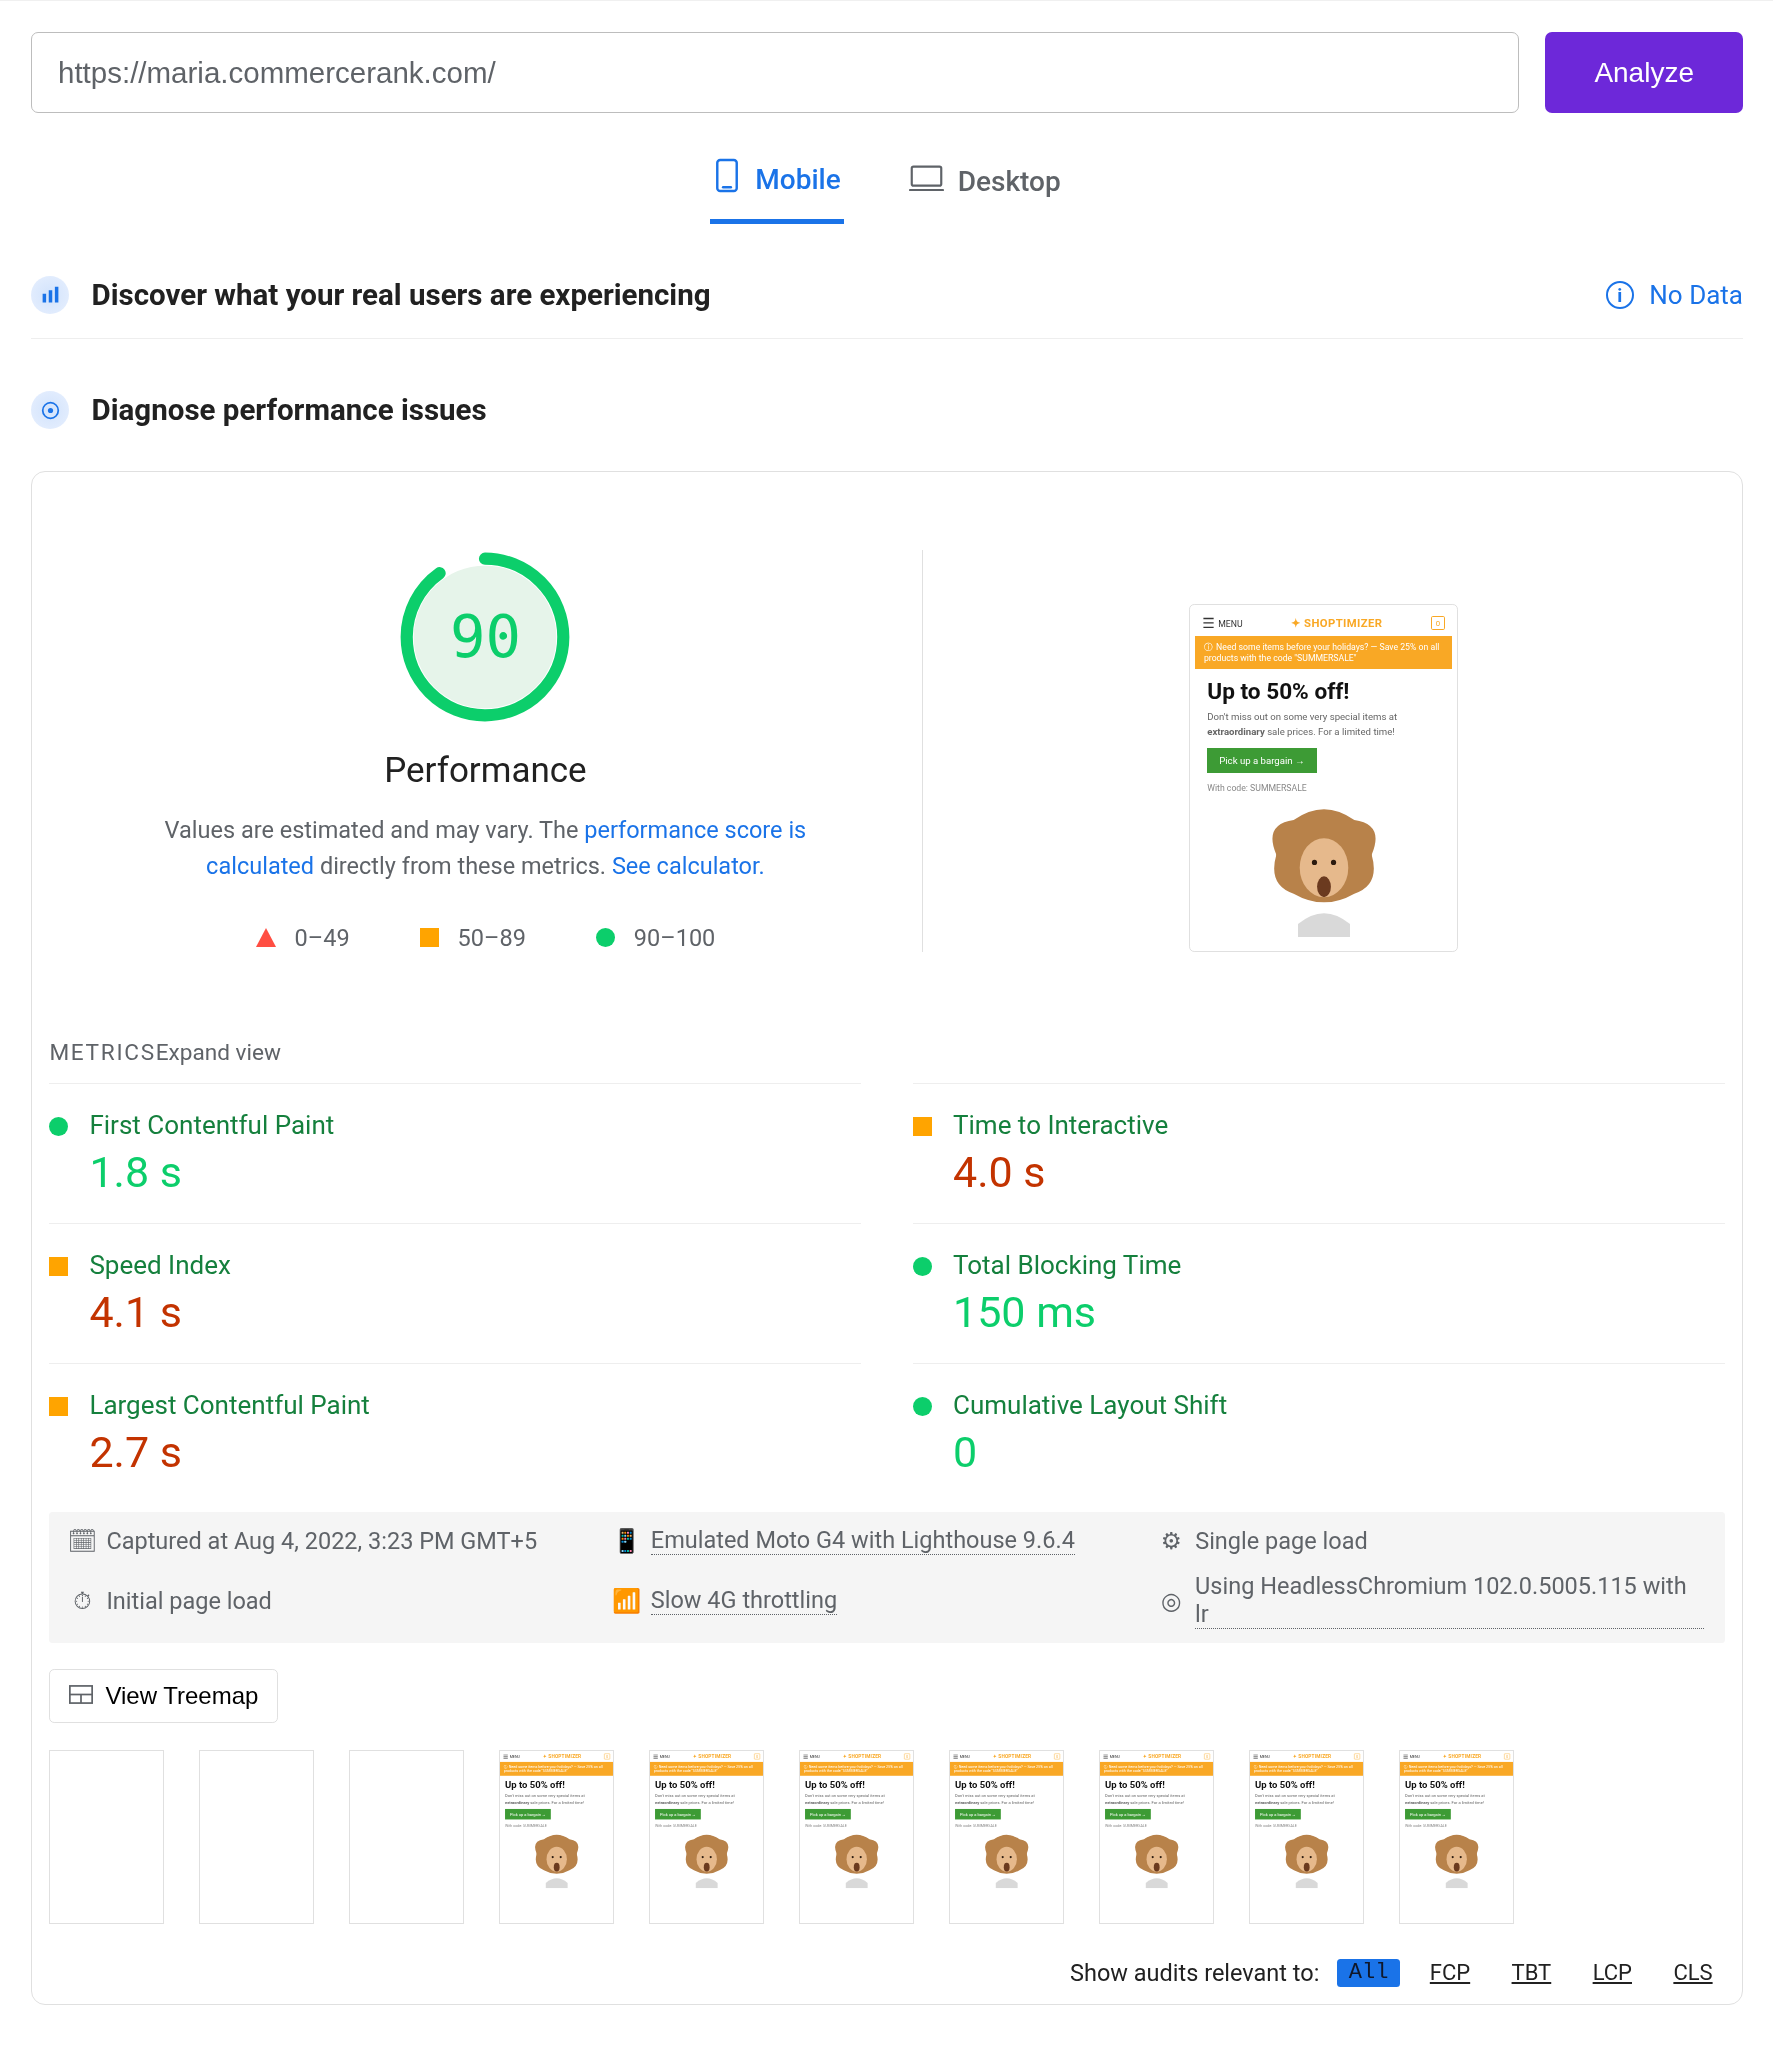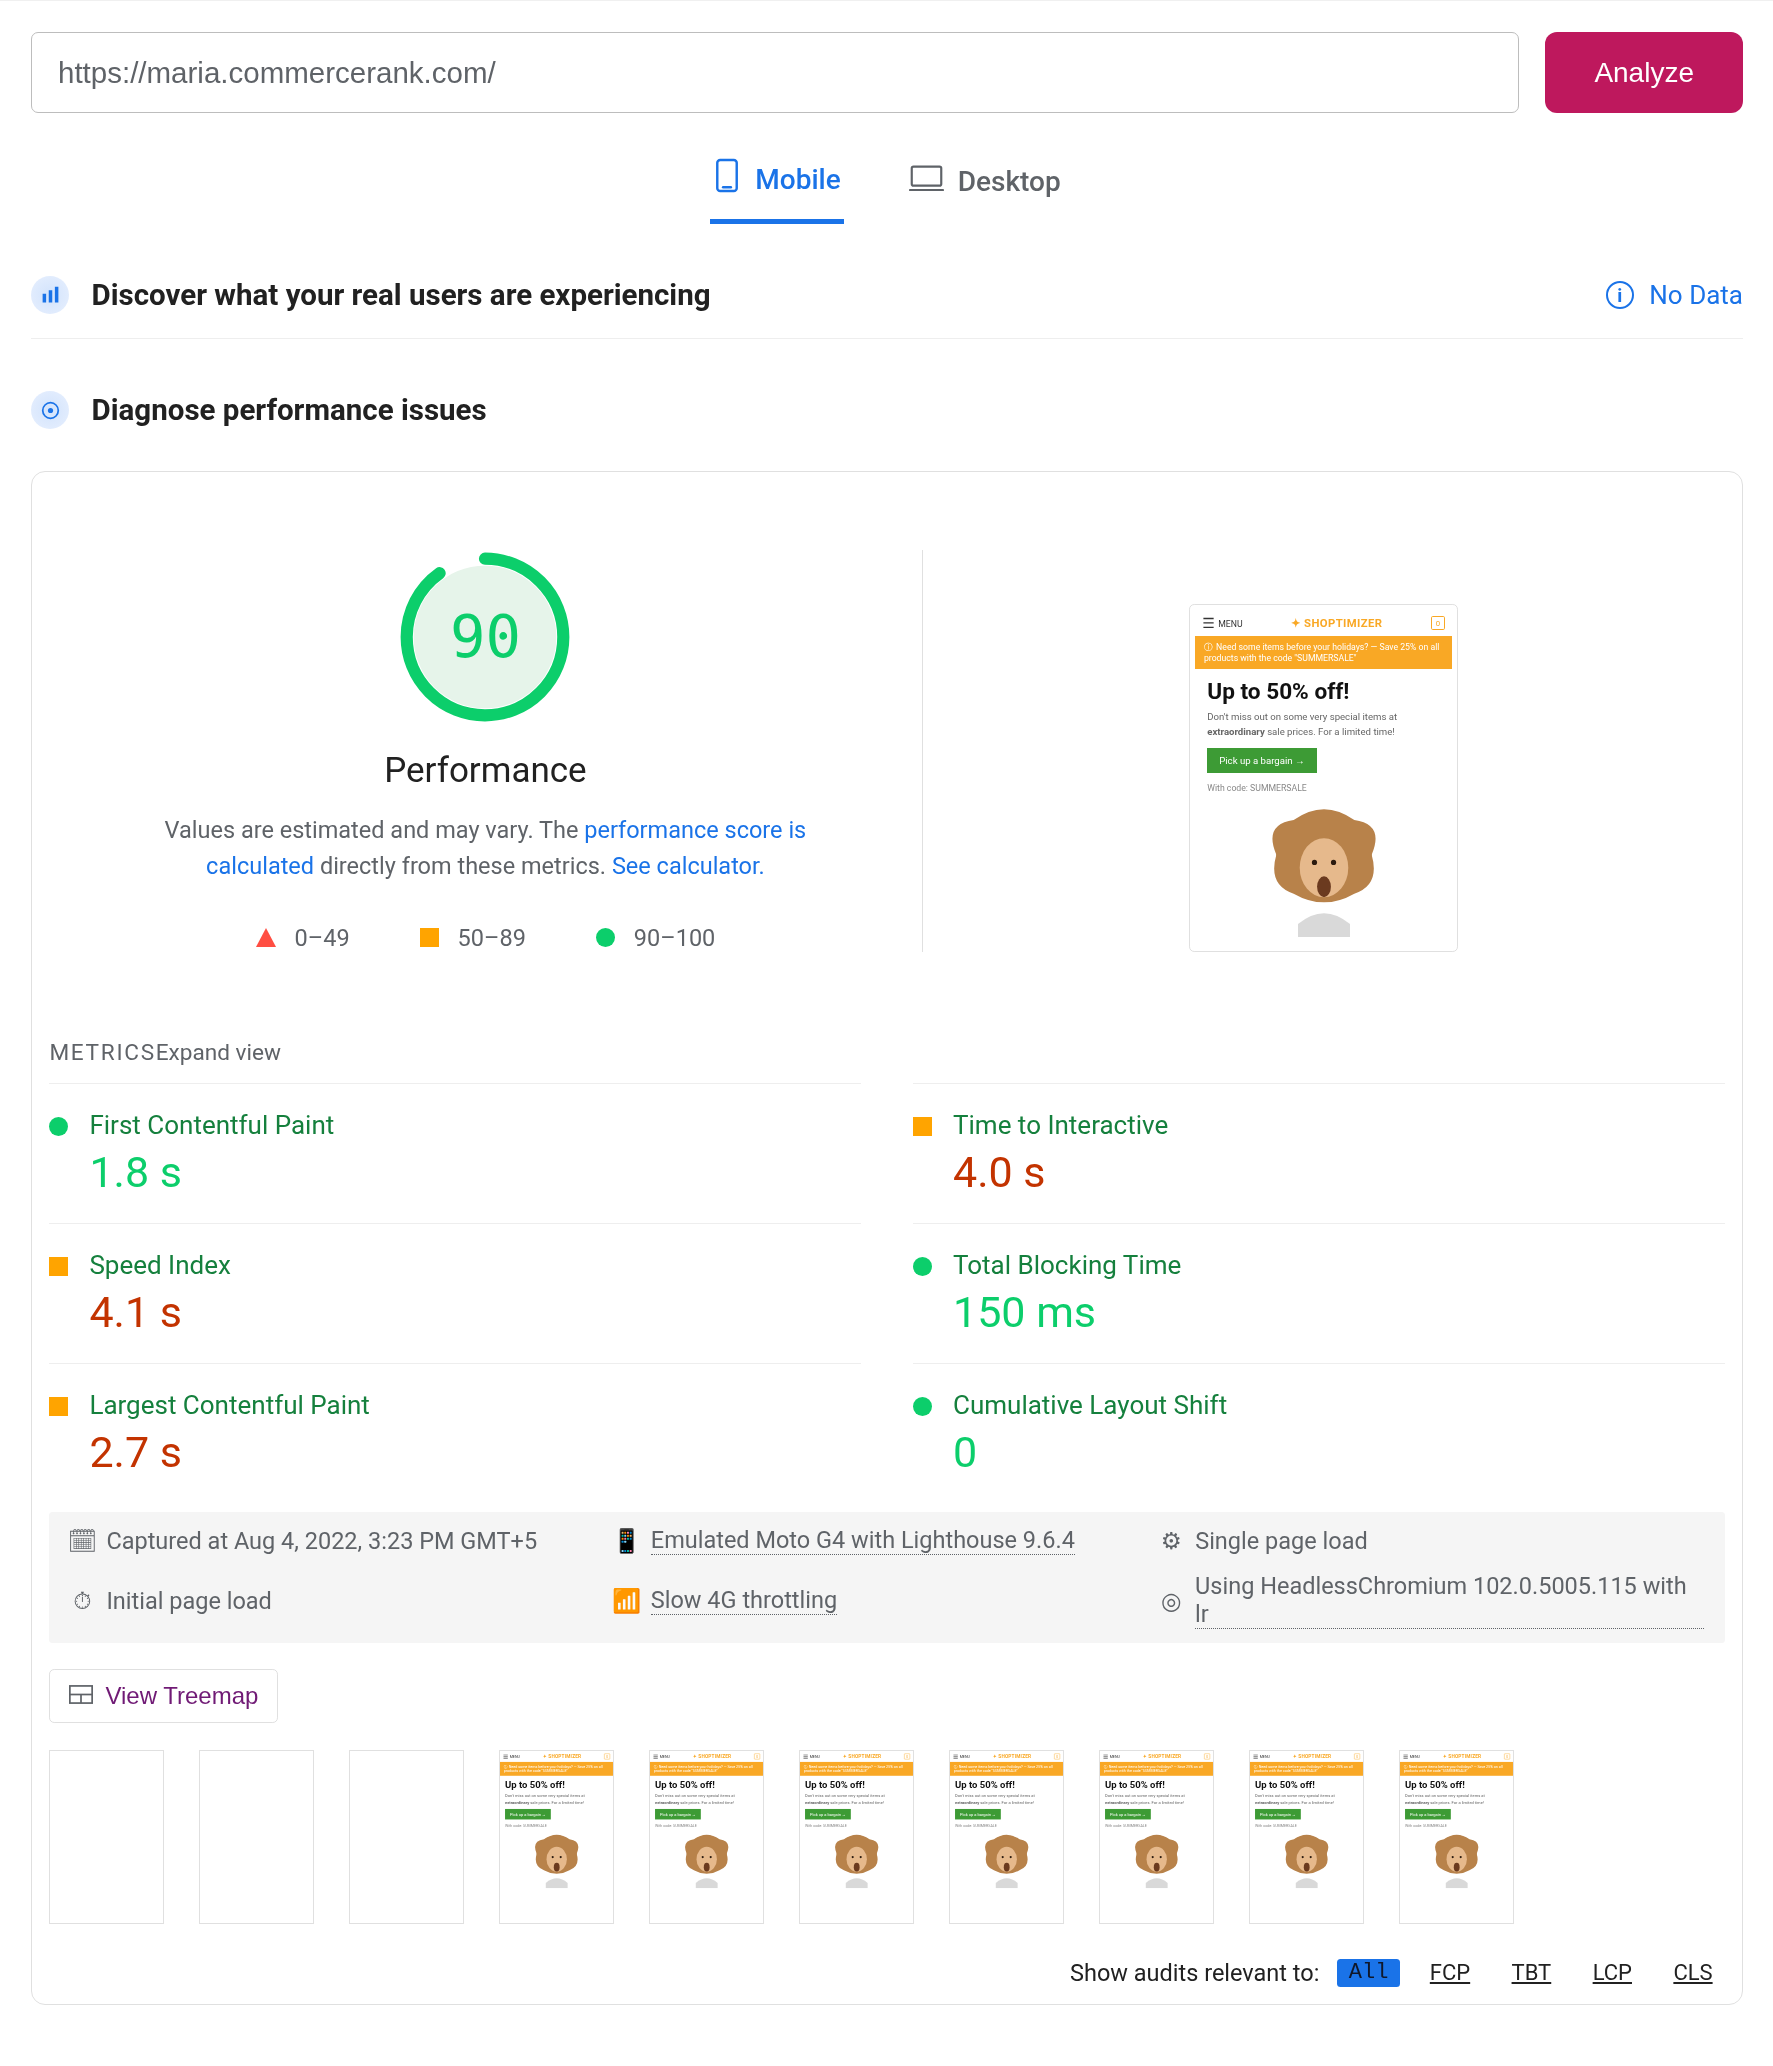--- a/index.html
+++ b/index.html
@@ -25,24 +25,24 @@
   .url-input {
     flex: 1;
     border: 1.7px solid #bdbdbd;
     border-radius: 7px;
     font-size: 29.5px;
     padding: 22.6px 26px;
     color: #5f6368;
     background: #fff;
   }
   .analyze-btn {
-    background: #be185d;
+    background: #6d28d9;
     color: #fff;
     border: none;
-    border-radius: 12px;
+    border-radius: 7px;
     font-size: 28px;
     font-weight: 500;
     padding: 0 49px;
     cursor: pointer;
   }
   .device-tabs {
     display: flex;
     justify-content: center;
     gap: 61px;
     padding: 15.6px 0 0;
@@ -182,21 +182,21 @@
     color:#5f6368;
   }
   .env-item { display:flex; align-items:center; gap:12px;}
   .env-item .u { text-decoration: none; border-bottom: 0.9px dotted #5f6368;}
   .env-icn { width:24px; display:inline-flex; justify-content:center;}
 
   .treemap-row { padding: 26px 0 8.7px;}
   .treemap-btn {
     border:1.7px solid #e0e0e0; border-radius:5.2px; background:#fff;
     display:inline-flex; align-items:center; gap:12px;
-    padding: 12px 19px; font-size:24px; color:#701a75; cursor:pointer;
+    padding: 12px 19px; font-size:24px; color:#000000; cursor:pointer;
   }
 
   .filmstrip {
     display:flex; gap: 35px; padding: 17.4px 0 35px; flex-wrap: nowrap;
   }
   .frame {
     width: 115px; height: 174px; border:1.7px solid #e0e0e0; background:#fff; flex-shrink:0; overflow:hidden;
   }
   .frame .scale { transform: scale(0.42); transform-origin: top left; width: 269px;}
 

